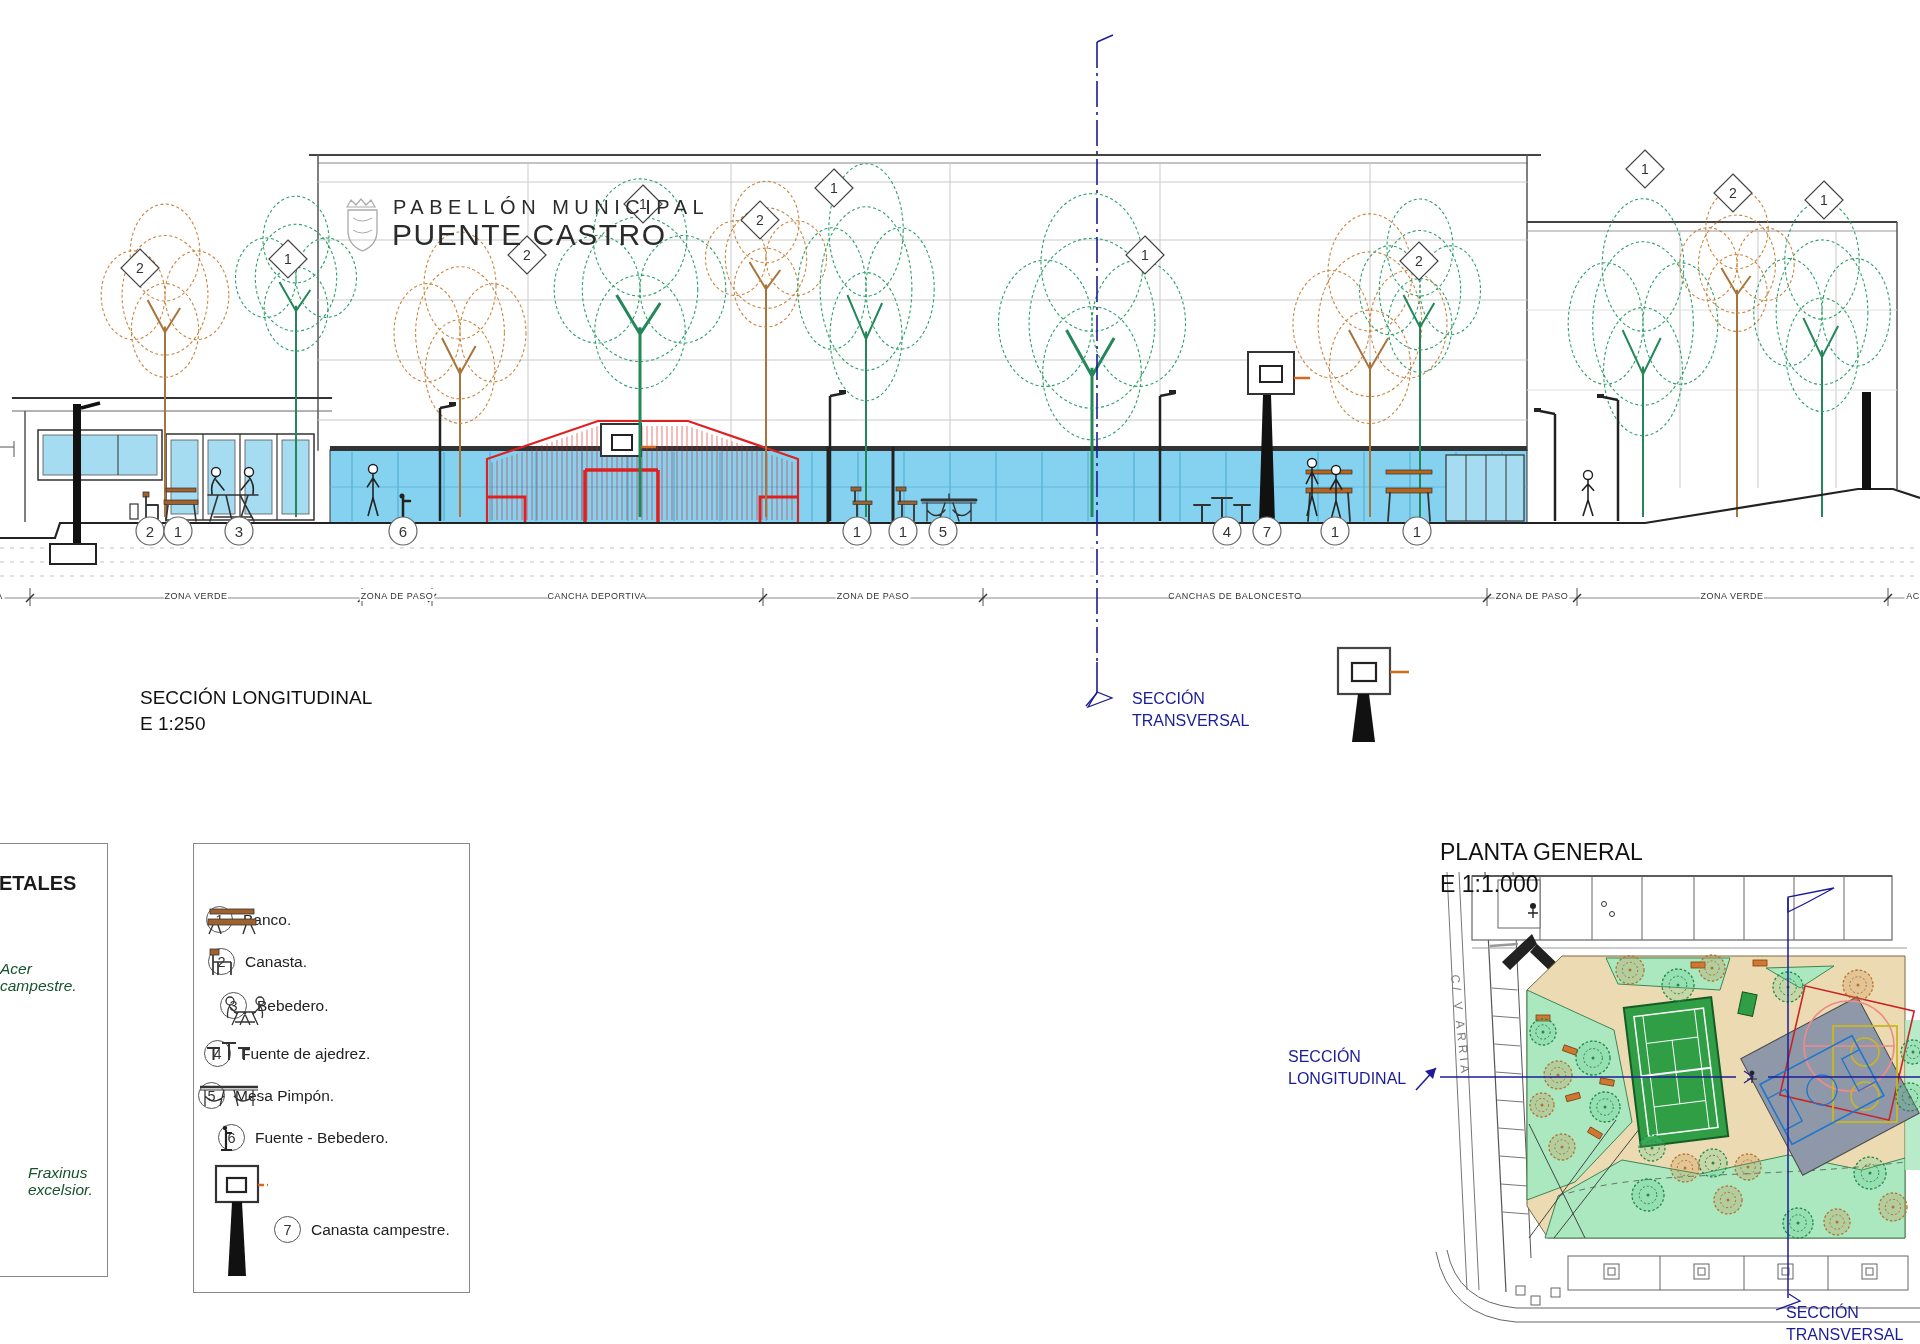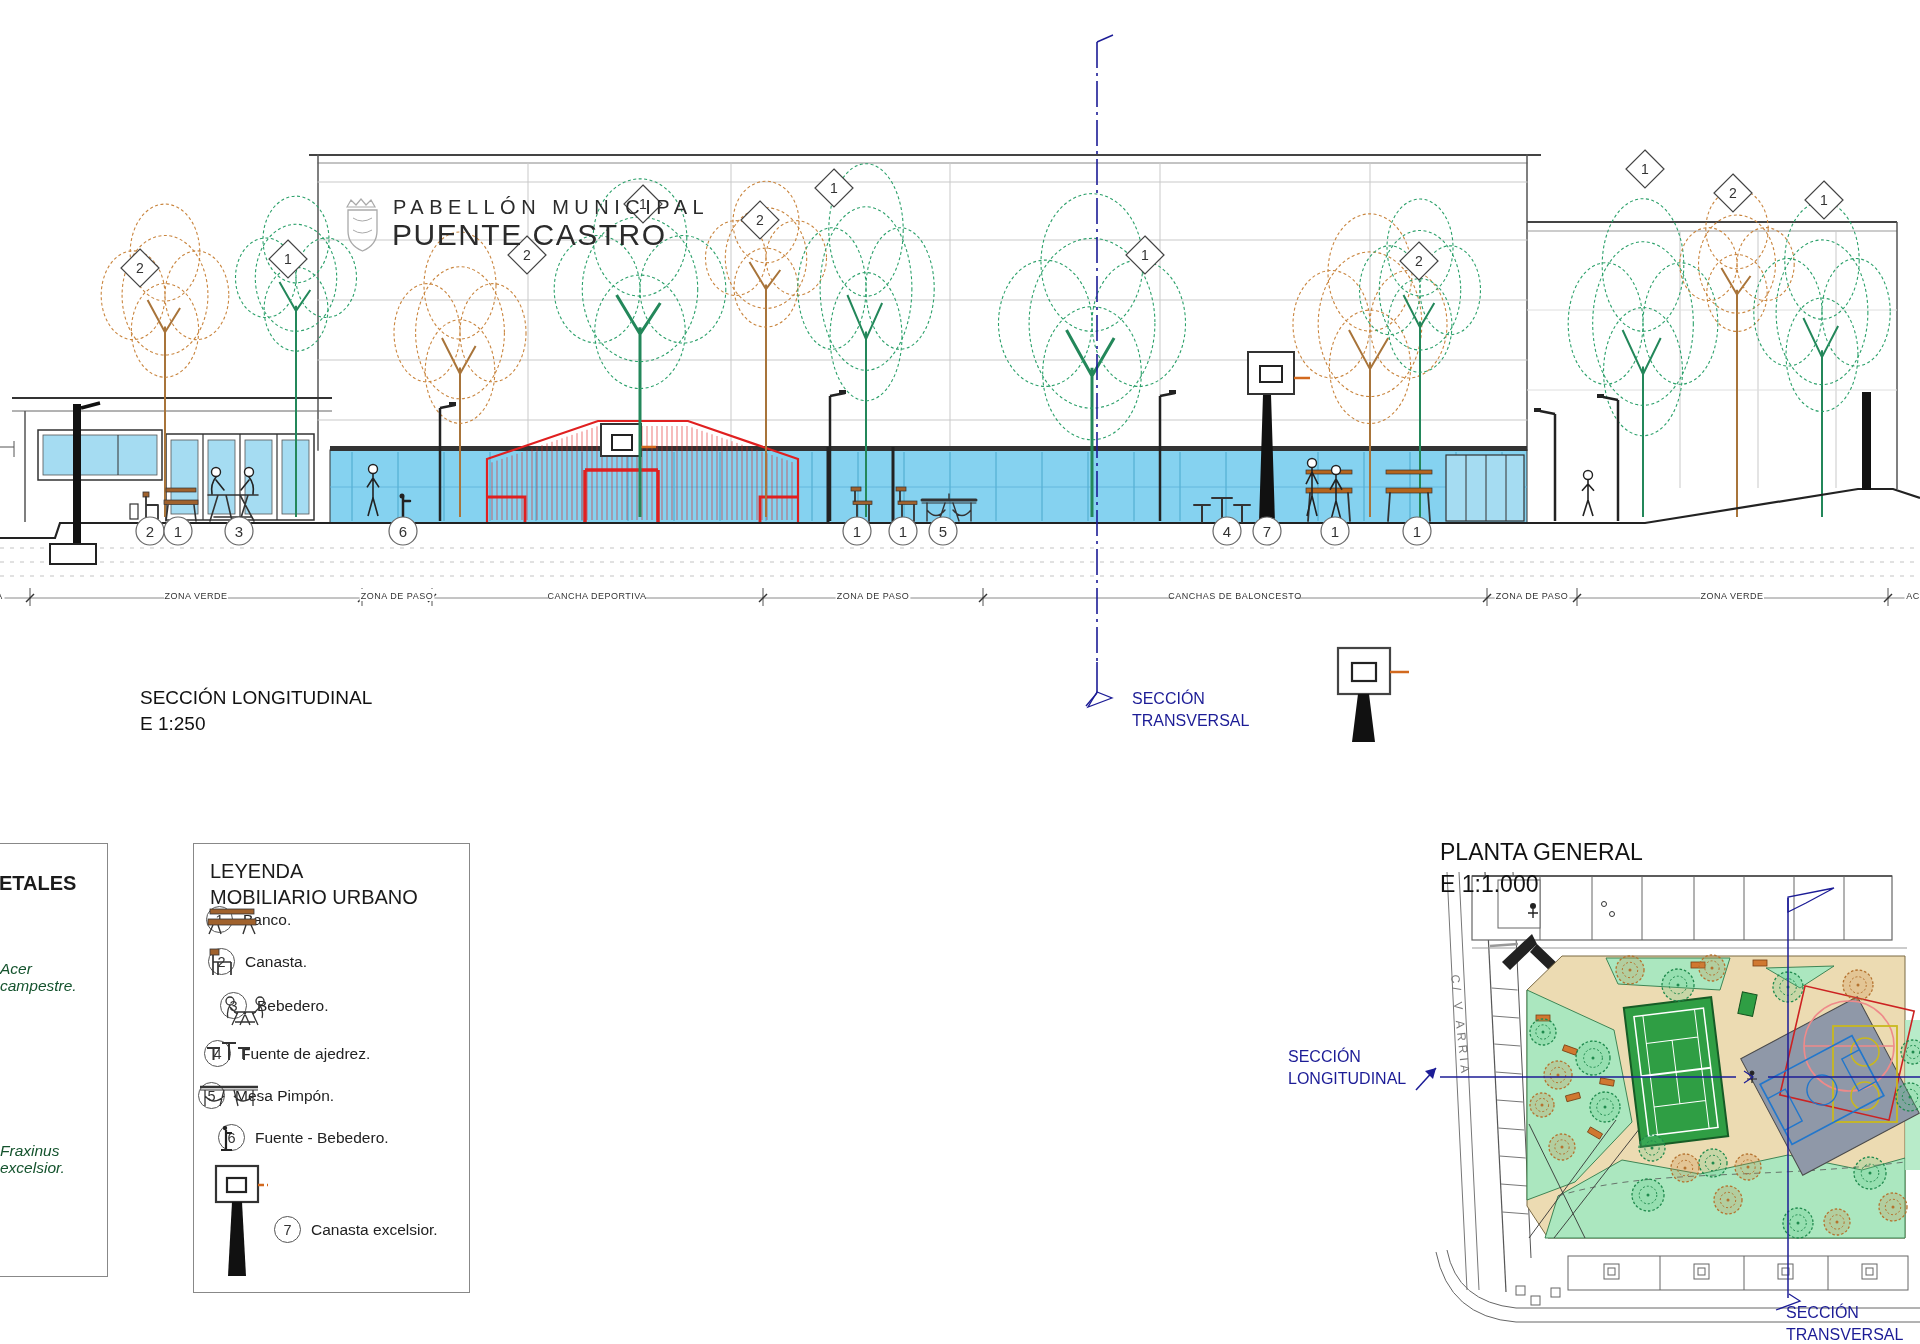--- a/index.html
+++ b/index.html
@@ -785,28 +785,24 @@
     <text x="1288" y="1062" font-size="16" fill="#1c1c96">SECCIÓN</text>
     <text x="1288" y="1084" font-size="16" fill="#1c1c96">LONGITUDINAL</text>
     <text x="1786" y="1318" font-size="16" fill="#1c1c96">SECCIÓN</text>
     <text x="1786" y="1340" font-size="16" fill="#1c1c96">TRANSVERSAL</text>
   </g>
 </svg>
 
 <div class="box" style="left:-210px;top:843px;width:318px;height:434px;">
   <div class="sp-title" style="left:208px;top:28px;">ETALES</div>
   <div class="sp-entry" style="left:209px;top:116px;">Acer campestre.</div>
-  <div class="sp-entry" style="left:209px;top:298px;">Fraxinus excelsior.</div>
+  <div class="sp-entry" style="left:209px;top:320px;padding-left:28px;">Fraxinus excelsior.</div>
 </div>
 
 <div class="box" style="left:193px;top:843px;width:277px;height:450px;">
-  <div class="lg-title">
-    <div>LEYENDA</div>
-    <div>MOBILIARIO URBANO</div>
-  </div>
 
   <div class="lg-row" style="left:12px;top:62px;">
     <svg width="54" height="30">
       <rect x="4" y="3" width="44" height="5" fill="#a0622d" stroke="#333" stroke-width="0.8"></rect>
       <rect x="2" y="13" width="48" height="6" fill="#a0622d" stroke="#333" stroke-width="0.8"></rect>
       <path d="M7,19 L3,28 M45,19 L49,28 M12,19 L15,28 M40,19 L37,28" stroke="#333" stroke-width="1.4" fill="none"></path>
     </svg>
     <span class="num-circle">1</span>
     <span class="lg-label">Banco.</span>
   </div>
@@ -862,17 +858,17 @@
   <div style="position:absolute;left:18px;top:318px;">
     <svg width="56" height="118">
       <rect x="4" y="4" width="42" height="36" fill="#fff" stroke="#333" stroke-width="2.2"></rect>
       <rect x="15" y="16" width="19" height="14" fill="none" stroke="#222" stroke-width="2.2"></rect>
       <line x1="46" y1="23" x2="56" y2="23" stroke="#d2691e" stroke-width="2.4" stroke-dasharray="6,3"></line>
       <polygon points="20,40 30,40 34,114 16,114" fill="#111"></polygon>
     </svg>
   </div>
   <div class="lg-row" style="left:80px;top:372px;">
     <span class="num-circle">7</span>
-    <span class="lg-label">Canasta excelsior.</span>
+    <span class="lg-label">Canasta campestre.</span>
   </div>
 </div>
 
 </div>
 
 </body></html>

